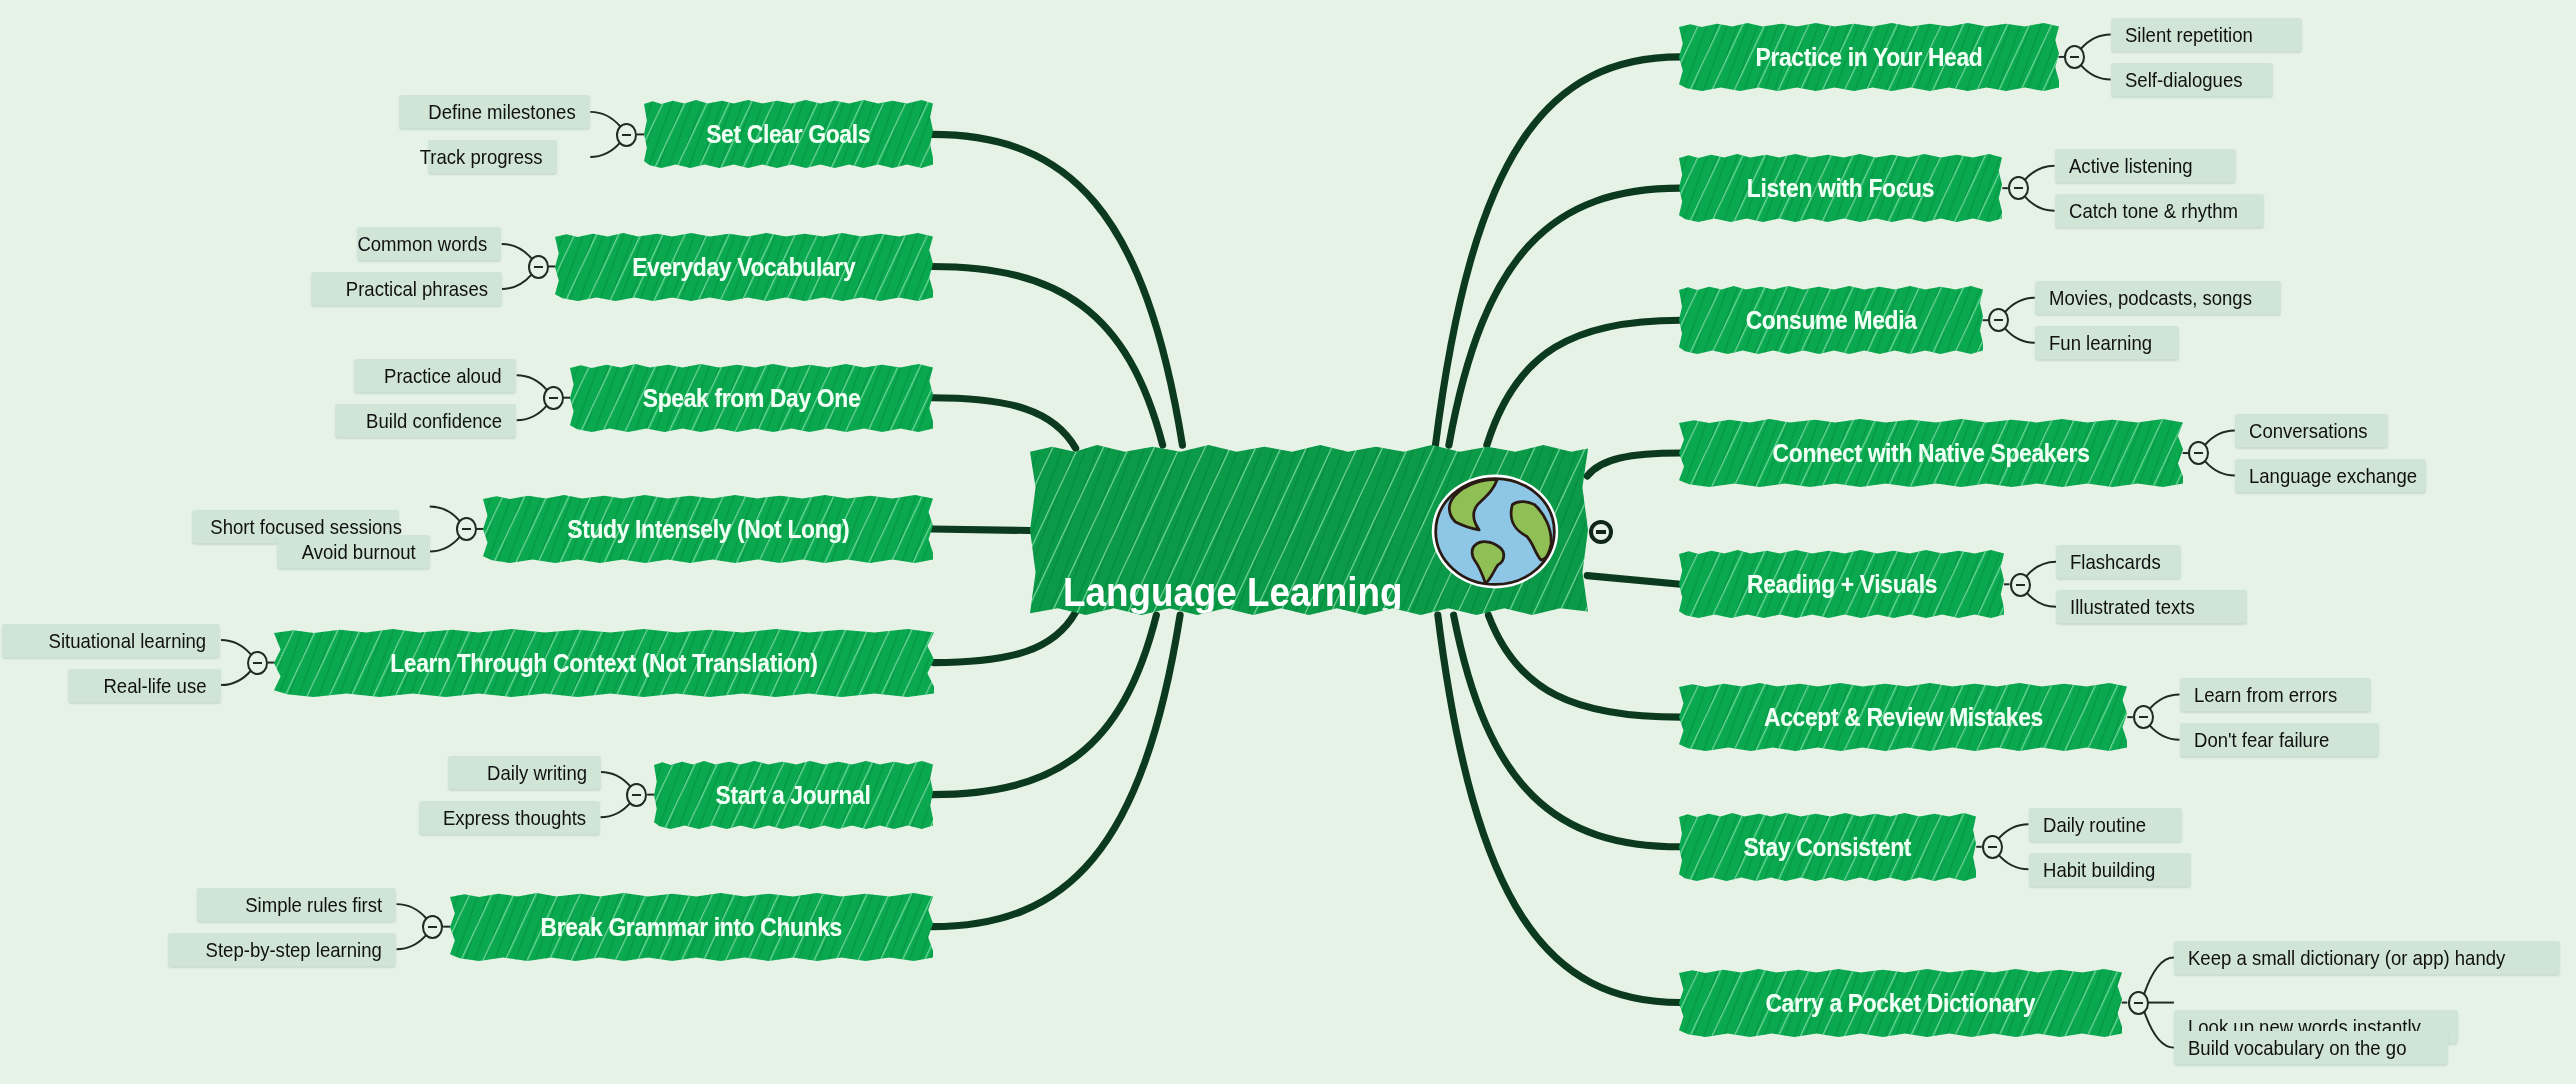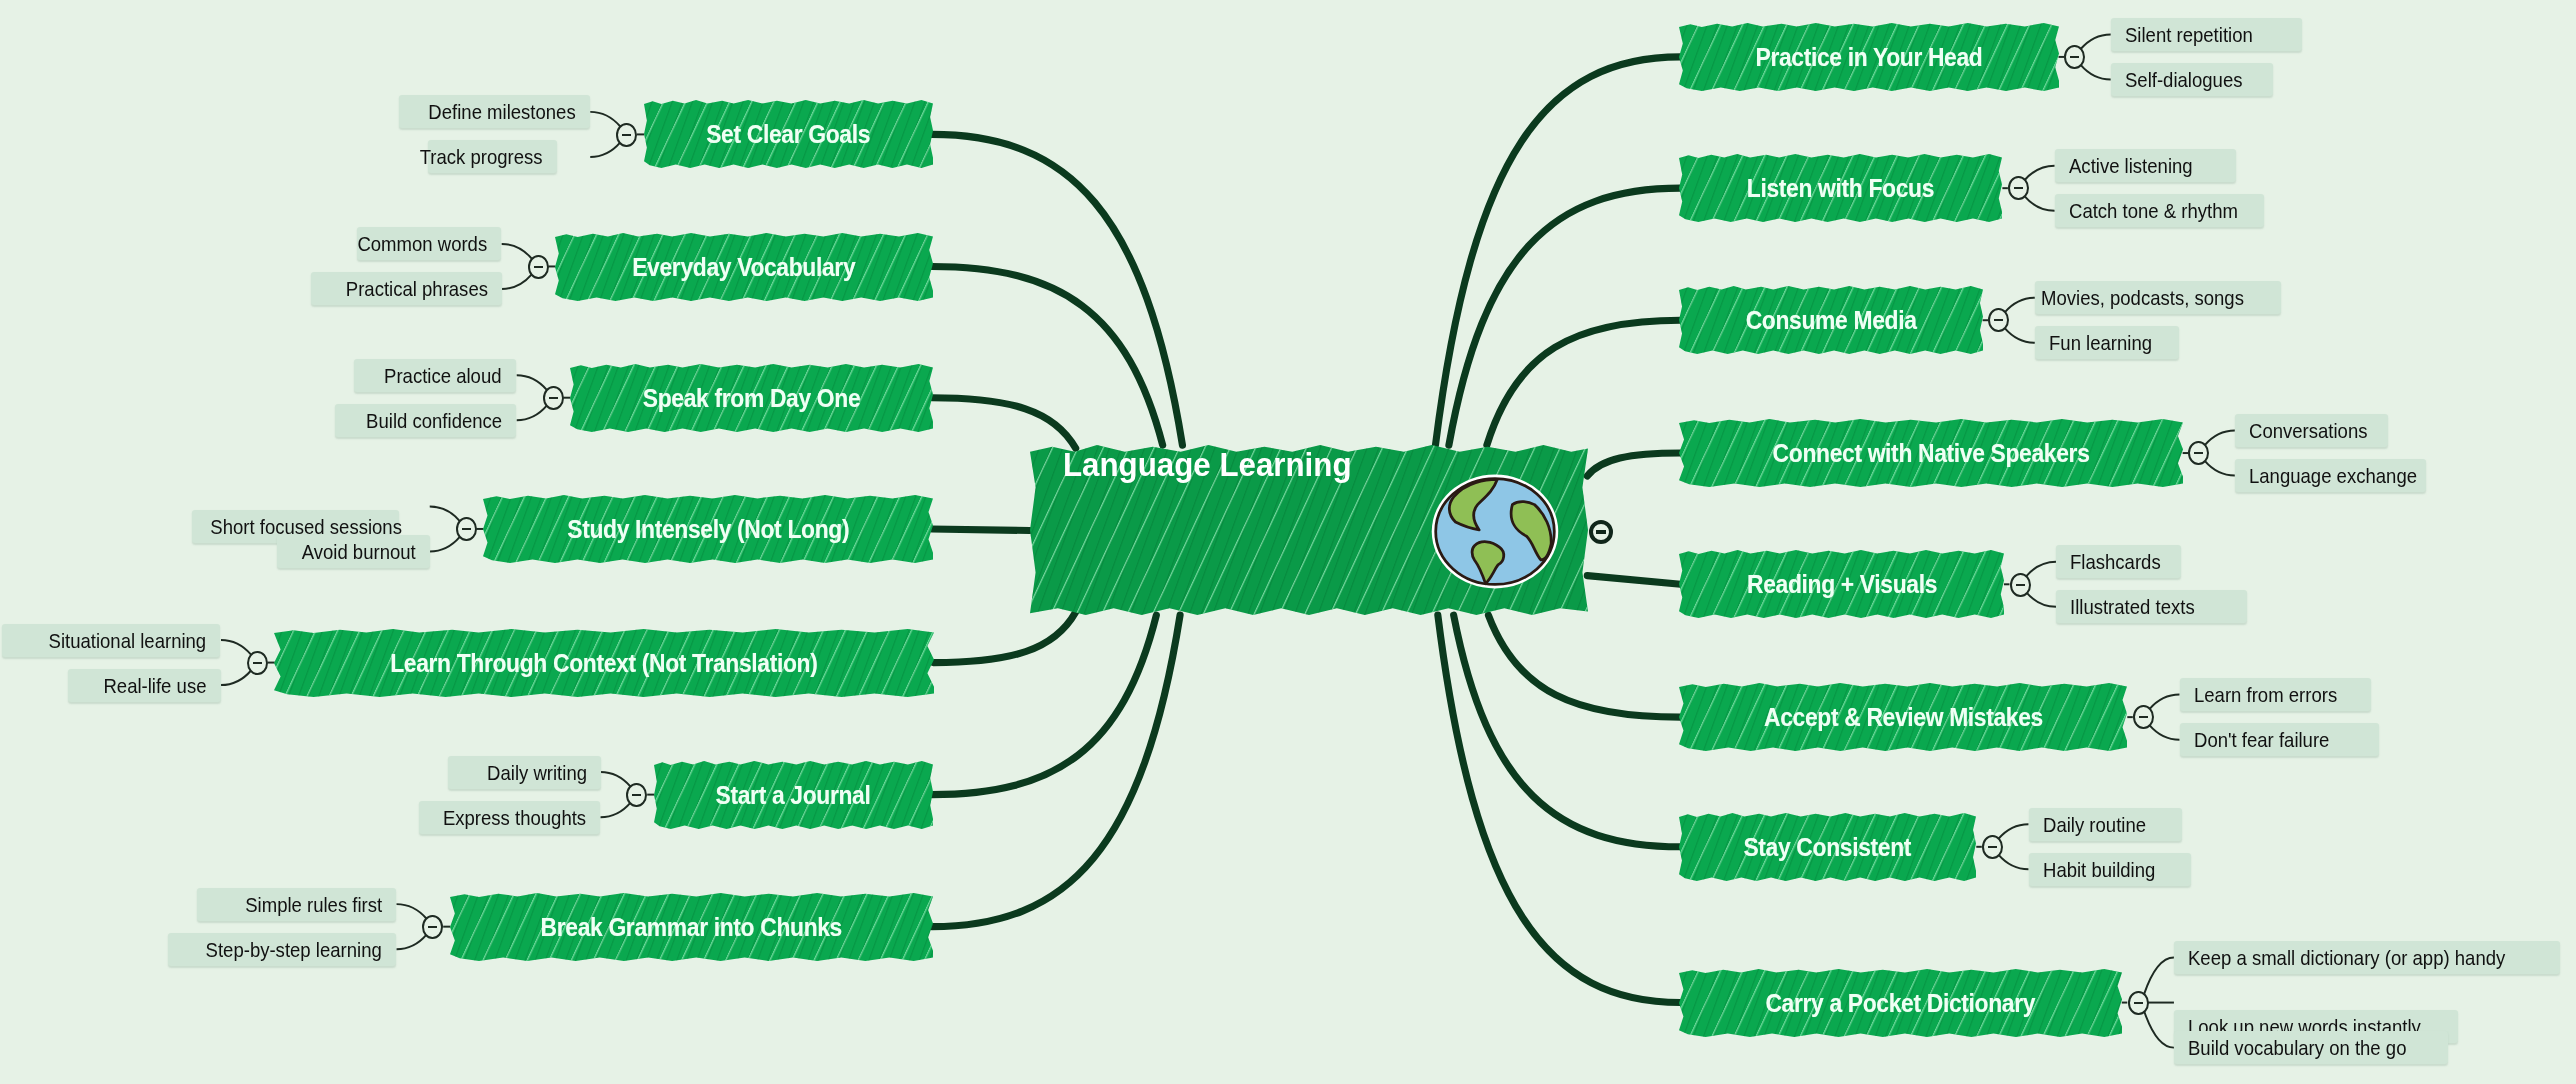--- a/index.html
+++ b/index.html
@@ -19,21 +19,21 @@
   }
   .main-node .label { display: inline-block; transform: scaleX(0.88); text-shadow: 0 0 0.8px rgba(255,255,255,0.4); }
   .center-node {
     position: absolute; box-sizing: border-box;
     background-color: #0a9a48;
     background-image:
       repeating-linear-gradient(115deg, rgba(190,255,215,0) 0px, rgba(190,255,215,0) 20.6px, rgba(190,255,215,0.6) 21.4px, rgba(190,255,215,0) 23px),
       repeating-linear-gradient(110deg, rgba(0,110,45,0) 0px, rgba(0,110,45,0) 8.7px, rgba(0,110,45,0.35) 9.5px, rgba(0,110,45,0) 11px);
     clip-path: polygon(0% 4%, 4% 1%, 8% 4%, 12% 0%, 17% 4%, 22% 1%, 27% 4%, 32% 0%, 37% 4%, 42% 1%, 47% 4%, 52% 0%, 57% 4%, 62% 1%, 67% 4%, 72% 0%, 77% 4%, 82% 1%, 87% 4%, 92% 0%, 97% 4%, 100% 2%, 99% 25%, 100% 50%, 99% 75%, 100% 98%, 95% 96%, 90% 100%, 85% 96%, 80% 100%, 75% 96%, 70% 100%, 65% 96%, 60% 100%, 55% 96%, 50% 100%, 45% 96%, 40% 100%, 35% 96%, 30% 100%, 25% 96%, 20% 100%, 15% 96%, 10% 100%, 5% 96%, 0% 99%, 1% 75%, 0% 50%, 1% 25%);
   }
-  .center-label { position: absolute; left: 33px; top: 0; height: 100%; display: flex; align-items: flex-start; color: #ffffff; font-weight: bold; font-size: 34px; white-space: nowrap; }
+  .center-label { position: absolute; left: 33px; top: 0; height: 100%; display: flex; align-items: flex-end; color: #ffffff; font-weight: bold; font-size: 40px; white-space: nowrap; }
   .center-label span { display: inline-block; transform: scaleX(0.92); transform-origin: left center; }
   .globe { position: absolute; }
   .sub-node {
     position: absolute; box-sizing: border-box;
     background: #d0e5d6; border-radius: 3.2px;
     box-shadow: 0 1.6px 1.6px rgba(150,180,160,0.35);
     color: #111; font-size: 20.6px; white-space: nowrap;
     display: flex; align-items: center; padding: 0 14.2px;
   }
   .sub-node span { display: inline-block; transform: scaleX(0.9); }
@@ -251,21 +251,21 @@
         </div>
       <div class="sub-node right" style="left: 2055px; top: 194px; width: 209px; height: 33px;">
           <span>Catch tone &amp; rhythm</span>
         </div>
     </div>
     <div class="branch">
       <div class="main-node" style="left: 1679px; top: 286px; width: 304px; height: 68px;">
           <span class="label">Consume Media</span>
         </div>
       <div class="toggle" style="left: 1988px; top: 308px;"></div>
-      <div class="sub-node right" style="left: 2035px; top: 281px; width: 246px; height: 33px; justify-content: flex-end;">
+      <div class="sub-node right" style="left: 2035px; top: 281px; width: 246px; height: 33px;">
           <span>Movies, podcasts, songs</span>
         </div>
       <div class="sub-node right" style="left: 2035px; top: 326px; width: 144px; height: 33px;">
           <span>Fun learning</span>
         </div>
     </div>
     <div class="branch">
       <div class="main-node" style="left: 1679px; top: 419px; width: 504px; height: 68px;">
           <span class="label">Connect with Native Speakers</span>
         </div>

